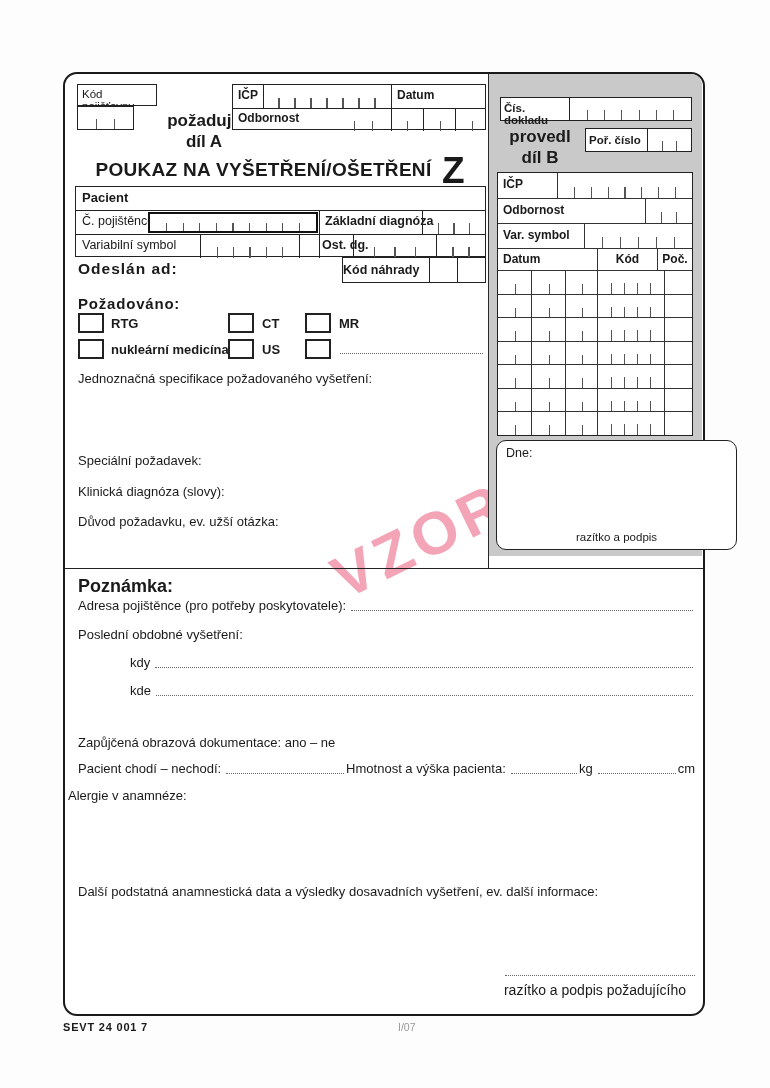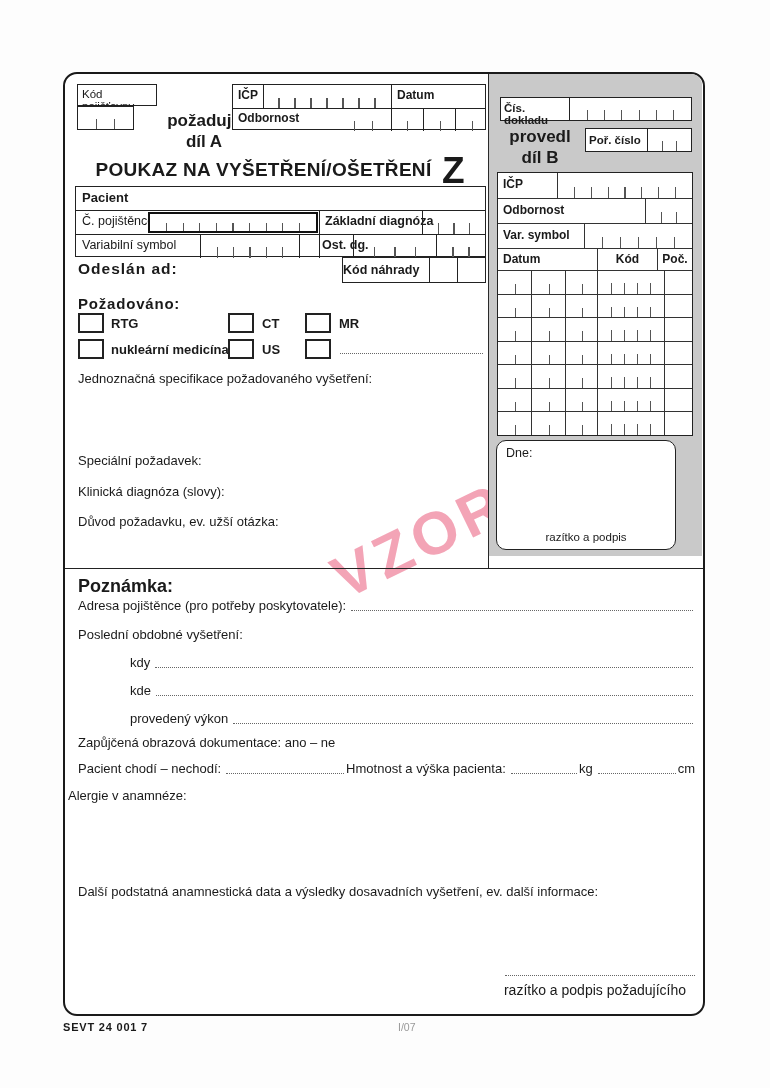--- a/index.html
+++ b/index.html
@@ -178,24 +178,20 @@
   </div>
   <div class="abs lbl" style="left:13px;top:553px;">Poslední obdobné vyšetření:</div>
   <div class="abs dotrow" style="left:65px;top:581px;right:8px;">
     <span>kdy</span>
     <span class="dot"></span>
   </div>
   <div class="abs dotrow" style="left:65px;top:609px;right:8px;">
     <span>kde</span>
     <span class="dot"></span>
   </div>
-  <div class="abs dotrow" style="left:65px;top:637px;right:8px;">
-    <span>provedený výkon</span>
-    <span class="dot"></span>
-  </div>
   <div class="abs lbl" style="left:13px;top:661px;">Zapůjčená obrazová dokumentace: ano – ne</div>
   <div class="abs dotrow" style="left:13px;top:687px;right:8px;">
     <span>Pacient chodí – nechodí:</span>
     <span class="dotfix" style="width:118px;"></span>
     <span>Hmotnost a výška pacienta:</span>
     <span class="dot"></span>
     <span>kg</span>
     <span class="dotfix" style="width:78px;"></span>
     <span>cm</span>
   </div>
@@ -357,21 +353,21 @@
               <i></i>
               <i></i>
               <i></i>
               <i></i>
             </div>
             <div class="gp"></div>
           </div>
         </div>
     </div>
 
-    <div class="abs box" style="left:7px;top:366px;width:180px;height:110px;border-radius:10px;">
+    <div class="abs box" style="left:7px;top:366px;width:241px;height:110px;border-radius:10px;">
       <span class="abs" style="left:9px;top:5px;font-size:12.5px;">Dne:</span>
       <span class="abs" style="left:0;right:0;bottom:6px;text-align:center;font-size:11.5px;">razítko a podpis</span>
     </div>
   </div>
 </div>
 
 <div class="abs b" style="left:63px;top:1021px;font-size:11px;letter-spacing:0.8px;">SEVT  24 001 7</div>
 <div class="abs" style="left:398px;top:1021px;font-size:10.5px;color:#999;">I/07</div>
 
 </body></html>

